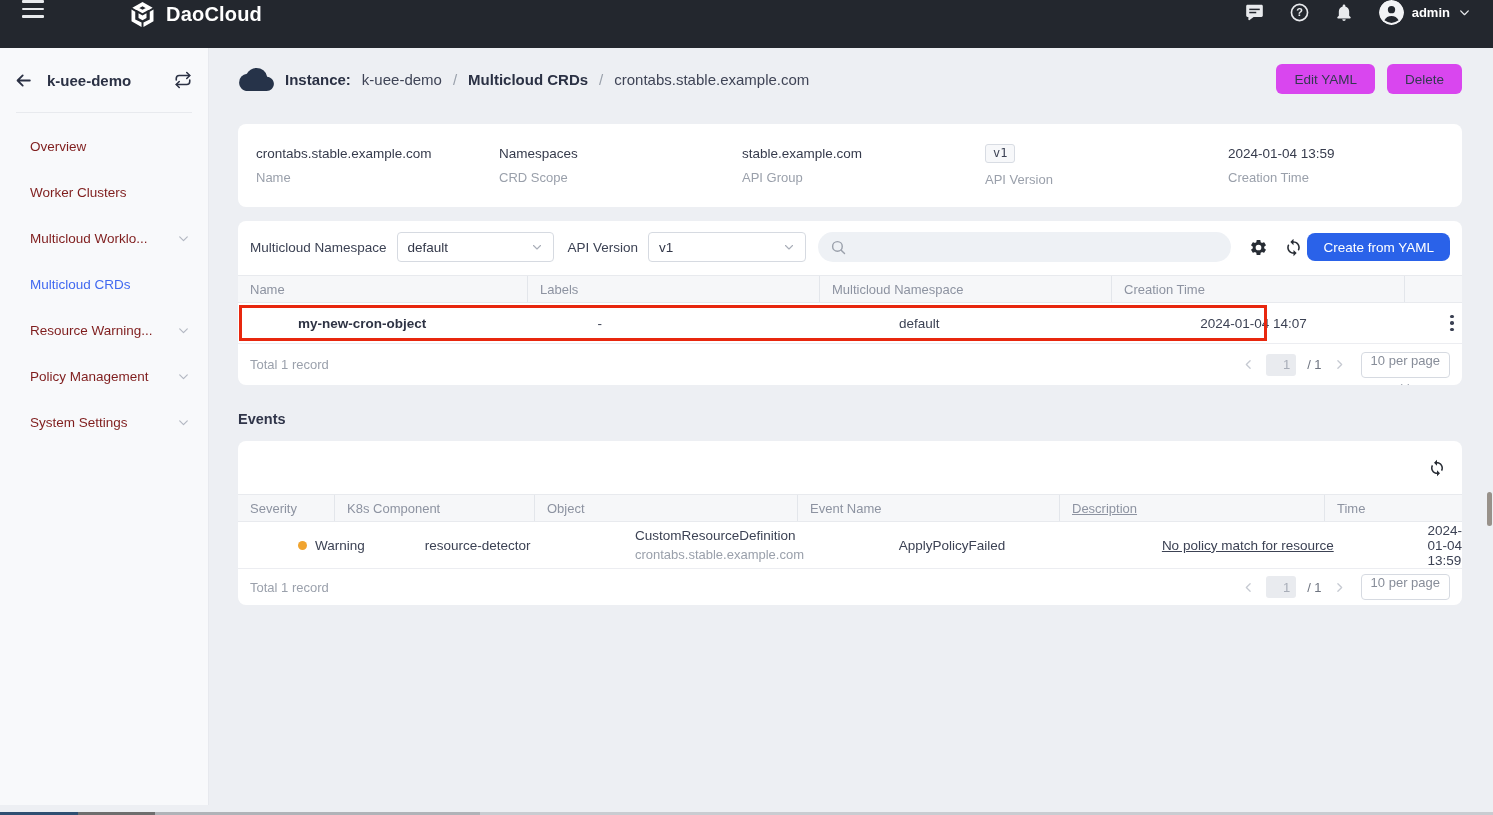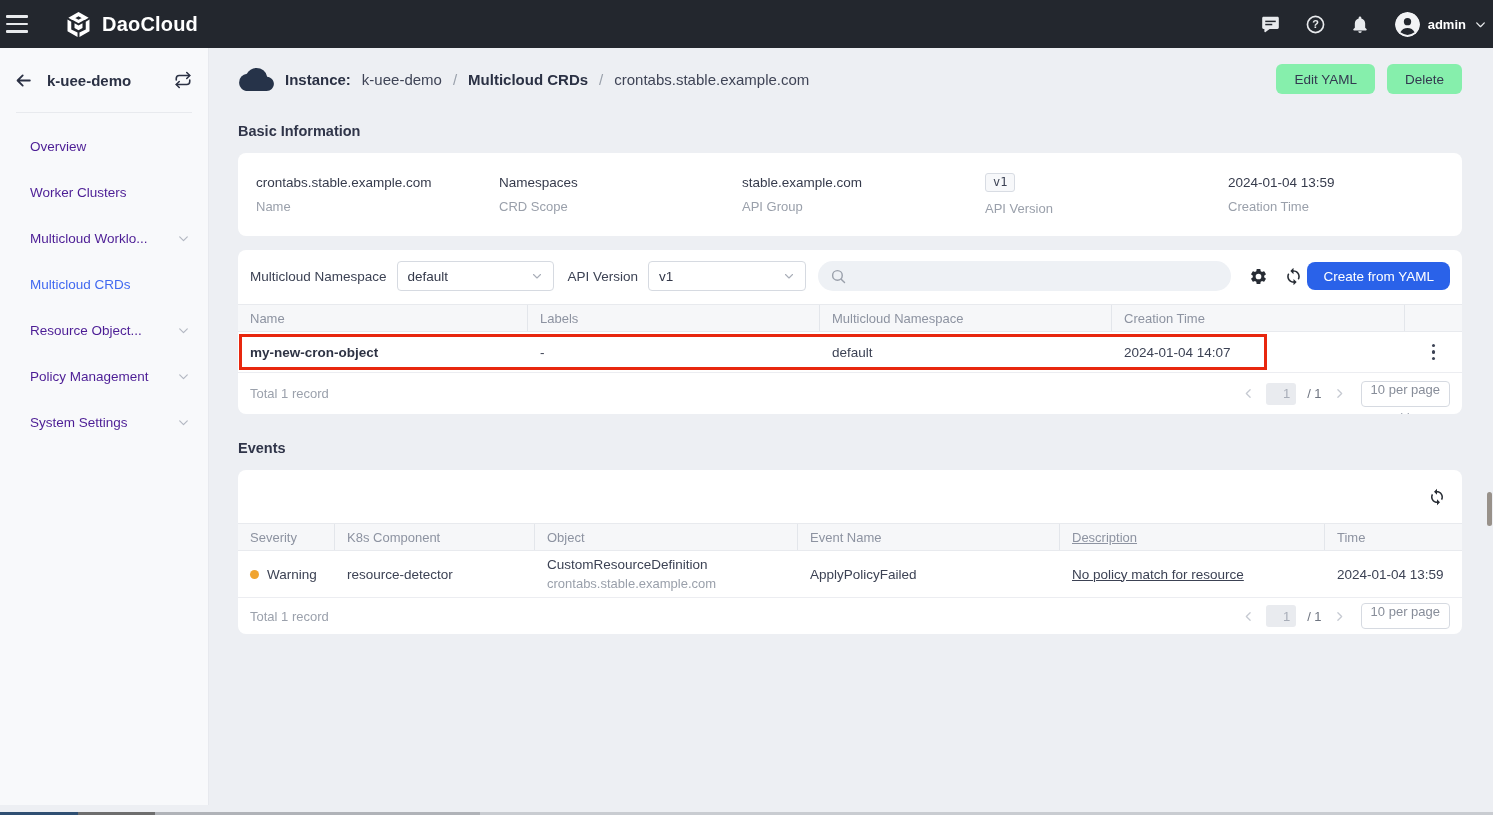--- a/index.html
+++ b/index.html
@@ -3,49 +3,49 @@
 <meta charset="utf-8">
 <style>
   * { box-sizing: border-box; }
   html,body { margin:0; padding:0; }
   body {
     width:1493px; height:815px; overflow:hidden; position:relative;
     font-family:"Liberation Sans", sans-serif; background:#edeff3;
     -webkit-font-smoothing:antialiased;
   }
   
-  .topbar { height:48px; background:#23272e; display:flex; align-items:center; padding:0 6px; color:#e8eaed; }
+  .topbar { height:48px; background:#23272e; display:flex; align-items:flex-start; padding:0 22px; color:#e8eaed;gap:48px; }
   .hamburger { width:22px; display:flex; flex-direction:column; gap:5px; cursor:pointer; }
   .hamburger span { display:block; height:2.5px; background:#e8eaed; border-radius:1px; }
   .brand { display:flex; align-items:center; gap:9px; margin-left:36px; }
   .brand-name { font-size:20px; font-weight:700; color:#fff; letter-spacing:.2px; }
   .topbar-right { margin-left:auto; display:flex; align-items:center; gap:24px; }
   .tb-icon { width:21px; height:21px; cursor:pointer; display:flex; align-items:center; justify-content:center; }
   .user-chip { display:flex; align-items:center; gap:8px; cursor:pointer; }
   .avatar { width:25px; height:25px; border-radius:50%; overflow:hidden; }
   .admin-name { font-size:13px; font-weight:700; color:#fff; }
   
   .shell { display:flex; height:757px; }
   .sidebar { width:209px; background:#f8f9fb; border-right:1px solid #e7e9ee; flex-shrink:0; }
   .sidebar-head { height:64px; display:flex; align-items:center; padding:0 16px 0 14px; gap:14px; }
   .cluster-name { font-size:15px; font-weight:700; color:#2b3144; flex:1; }
   .sidebar-divider { height:1px; background:#e8eaee; margin:0 16px; }
   .nav { padding-top:10px; }
-  .nav-item { height:46px; display:flex; align-items:center; padding:0 18px 0 30px; font-size:13.5px; color:#4c1d95; cursor:pointer; }
+  .nav-item { height:46px; display:flex; align-items:center; padding:0 18px 0 30px; font-size:13.5px; color:#7f1d1d; cursor:pointer; }
   .nav-item .chev { margin-left:auto; color:#b3b8c2; display:flex; }
   .nav-item.active { color:#4169f0; }
   
   .main { flex:1; padding:0 31px 0 29px; position:relative; overflow:hidden; }
   .page-header { height:62px; display:flex; align-items:center; }
   .cloud-wrap { margin-right:10px; display:flex; }
   .bc { display:flex; align-items:center; gap:11px; font-size:15px; color:#3f4456; }
   .bc .bold { font-weight:700; color:#2b3144; }
   .bc .sep { color:#9aa0ab; }
   .header-actions { margin-left:auto; display:flex; gap:12px; }
-  .btn-gray { height:30px; padding:0 18px; background:#86efac; border:none; border-radius:6px; font-size:13.5px; color:#333950; font-family:inherit; cursor:pointer; }
+  .btn-gray { height:30px; padding:0 18px; background:#d946ef; border:none; border-radius:6px; font-size:13.5px; color:#333950; font-family:inherit; cursor:pointer; }
   .section-title { font-size:14.5px; font-weight:700; color:#303549; } .mt26 { margin-top:26px; }
   
   .info-card { margin-top:14px; background:#fff; border-radius:8px; height:83px; display:flex; align-items:center; padding:0 18px; }
   .info-field { width:243px; }
   .info-field:last-child { width:auto; flex:1; }
   .info-value { font-size:13.5px; color:#363b4c; }
   .info-label { font-size:13px; color:#9aa0ab; margin-top:9px; }
   .badge { display:inline-block; font-family:"DejaVu Sans Mono", monospace; font-size:12px; line-height:17px; border:1px solid #d8dce3; background:#f7f8fa; border-radius:3px; padding:0 7px; color:#3c4254; }
   
   .card { margin-top:14px; background:#fff; border-radius:8px; overflow:hidden; }
@@ -58,21 +58,21 @@
   .search { flex:1; height:30px; background:#eef1f5; border-radius:16px; display:flex; align-items:center; padding:0 12px; margin:0 18px 0 12px; }
   .search input { border:none; background:transparent; outline:none; flex:1; font-size:13px; font-family:inherit; color:#3c4254; margin-left:8px; }
   .icon-btn { cursor:pointer; display:flex; margin-right:16px; color:#272c34; }
   .btn-primary { height:28px; padding:0 16px; background:#2a62e9; color:#fff; border:none; border-radius:8px; font-size:13.5px; font-family:inherit; cursor:pointer; }
   .table-header { display:flex; align-items:stretch; background:#f6f7f9; border-top:1px solid #e8eaee; border-bottom:1px solid #e8eaee; height:28px; }
   .th { font-size:13px; color:#8d93a1; padding-left:12px; display:flex; align-items:center; border-right:1px solid #e3e6eb; }
   .th:last-child { border-right:none; }
   .trow { display:flex; align-items:center; border-bottom:1px solid #ecedf1; position:relative; background:#fff; }
   .cr-row { height:41px; cursor:pointer; }
   .ev-row { height:47px; }
-  .td { font-size:13.5px; color:#3c4254; padding-left:12px; }
+  .td { font-size:13.5px; color:#3c4254; padding-left:24px;margin-left:36px; }
   .td-strong { font-weight:700; color:#2e3344; }
   
   .c1{width:290px;} .c2{width:292px;} .c3{width:292px;} .c4{width:293px;} .c5{flex:1;}
   
   .e1{width:97px;} .e2{width:200px;} .e3{width:263px;} .e4{width:262px;} .e5{width:265px;text-decoration:underline;} .e6{flex:1;}
   .red-box { position:absolute; left:1px; top:2px; width:1028px; height:36px; border:3px solid #e8270e; pointer-events:none; z-index:5; }
   .kebab { margin:0 auto; display:flex; flex-direction:column; gap:3px; cursor:pointer; padding:4px 8px; }
   .kebab i { width:3.5px; height:3.5px; border-radius:50%; background:#3c4254; }
   .table-footer { display:flex; align-items:center; padding:0 12px; }
   .tf-cr { height:41px; } .tf-ev { height:36px; }
@@ -179,21 +179,21 @@
         <span class="chev">
             <svg width="13" height="13" viewBox="0 0 24 24">
               <polyline points="5,9 12,16 19,9" fill="none" stroke="currentColor" stroke-width="2.2" stroke-linecap="round" stroke-linejoin="round"></polyline>
             </svg>
           </span>
       </div>
       <div class="nav-item active">
           <span>Multicloud CRDs</span>
         </div>
       <div class="nav-item">
-          <span>Resource Object...</span>
+          <span>Resource Warning...</span>
         <span class="chev">
             <svg width="13" height="13" viewBox="0 0 24 24">
               <polyline points="5,9 12,16 19,9" fill="none" stroke="currentColor" stroke-width="2.2" stroke-linecap="round" stroke-linejoin="round"></polyline>
             </svg>
           </span>
       </div>
       <div class="nav-item">
           <span>Policy Management</span>
         <span class="chev">
             <svg width="13" height="13" viewBox="0 0 24 24">
@@ -227,21 +227,20 @@
         <span class="bold" style="cursor:pointer;">Multicloud CRDs</span>
         <span class="sep">/</span>
         <span>crontabs.stable.example.com</span>
       </div>
       <div class="header-actions">
         <button class="btn-gray">Edit YAML</button>
         <button class="btn-gray">Delete</button>
       </div>
     </div>
 
-    <div class="section-title" style="margin-top:13px;">Basic Information</div>
     <div class="info-card">
       <div class="info-field">
         <div class="info-value">crontabs.stable.example.com</div>
         <div class="info-label">Name</div>
       </div>
       <div class="info-field">
         <div class="info-value">Namespaces</div>
         <div class="info-label">CRD Scope</div>
       </div>
       <div class="info-field">

